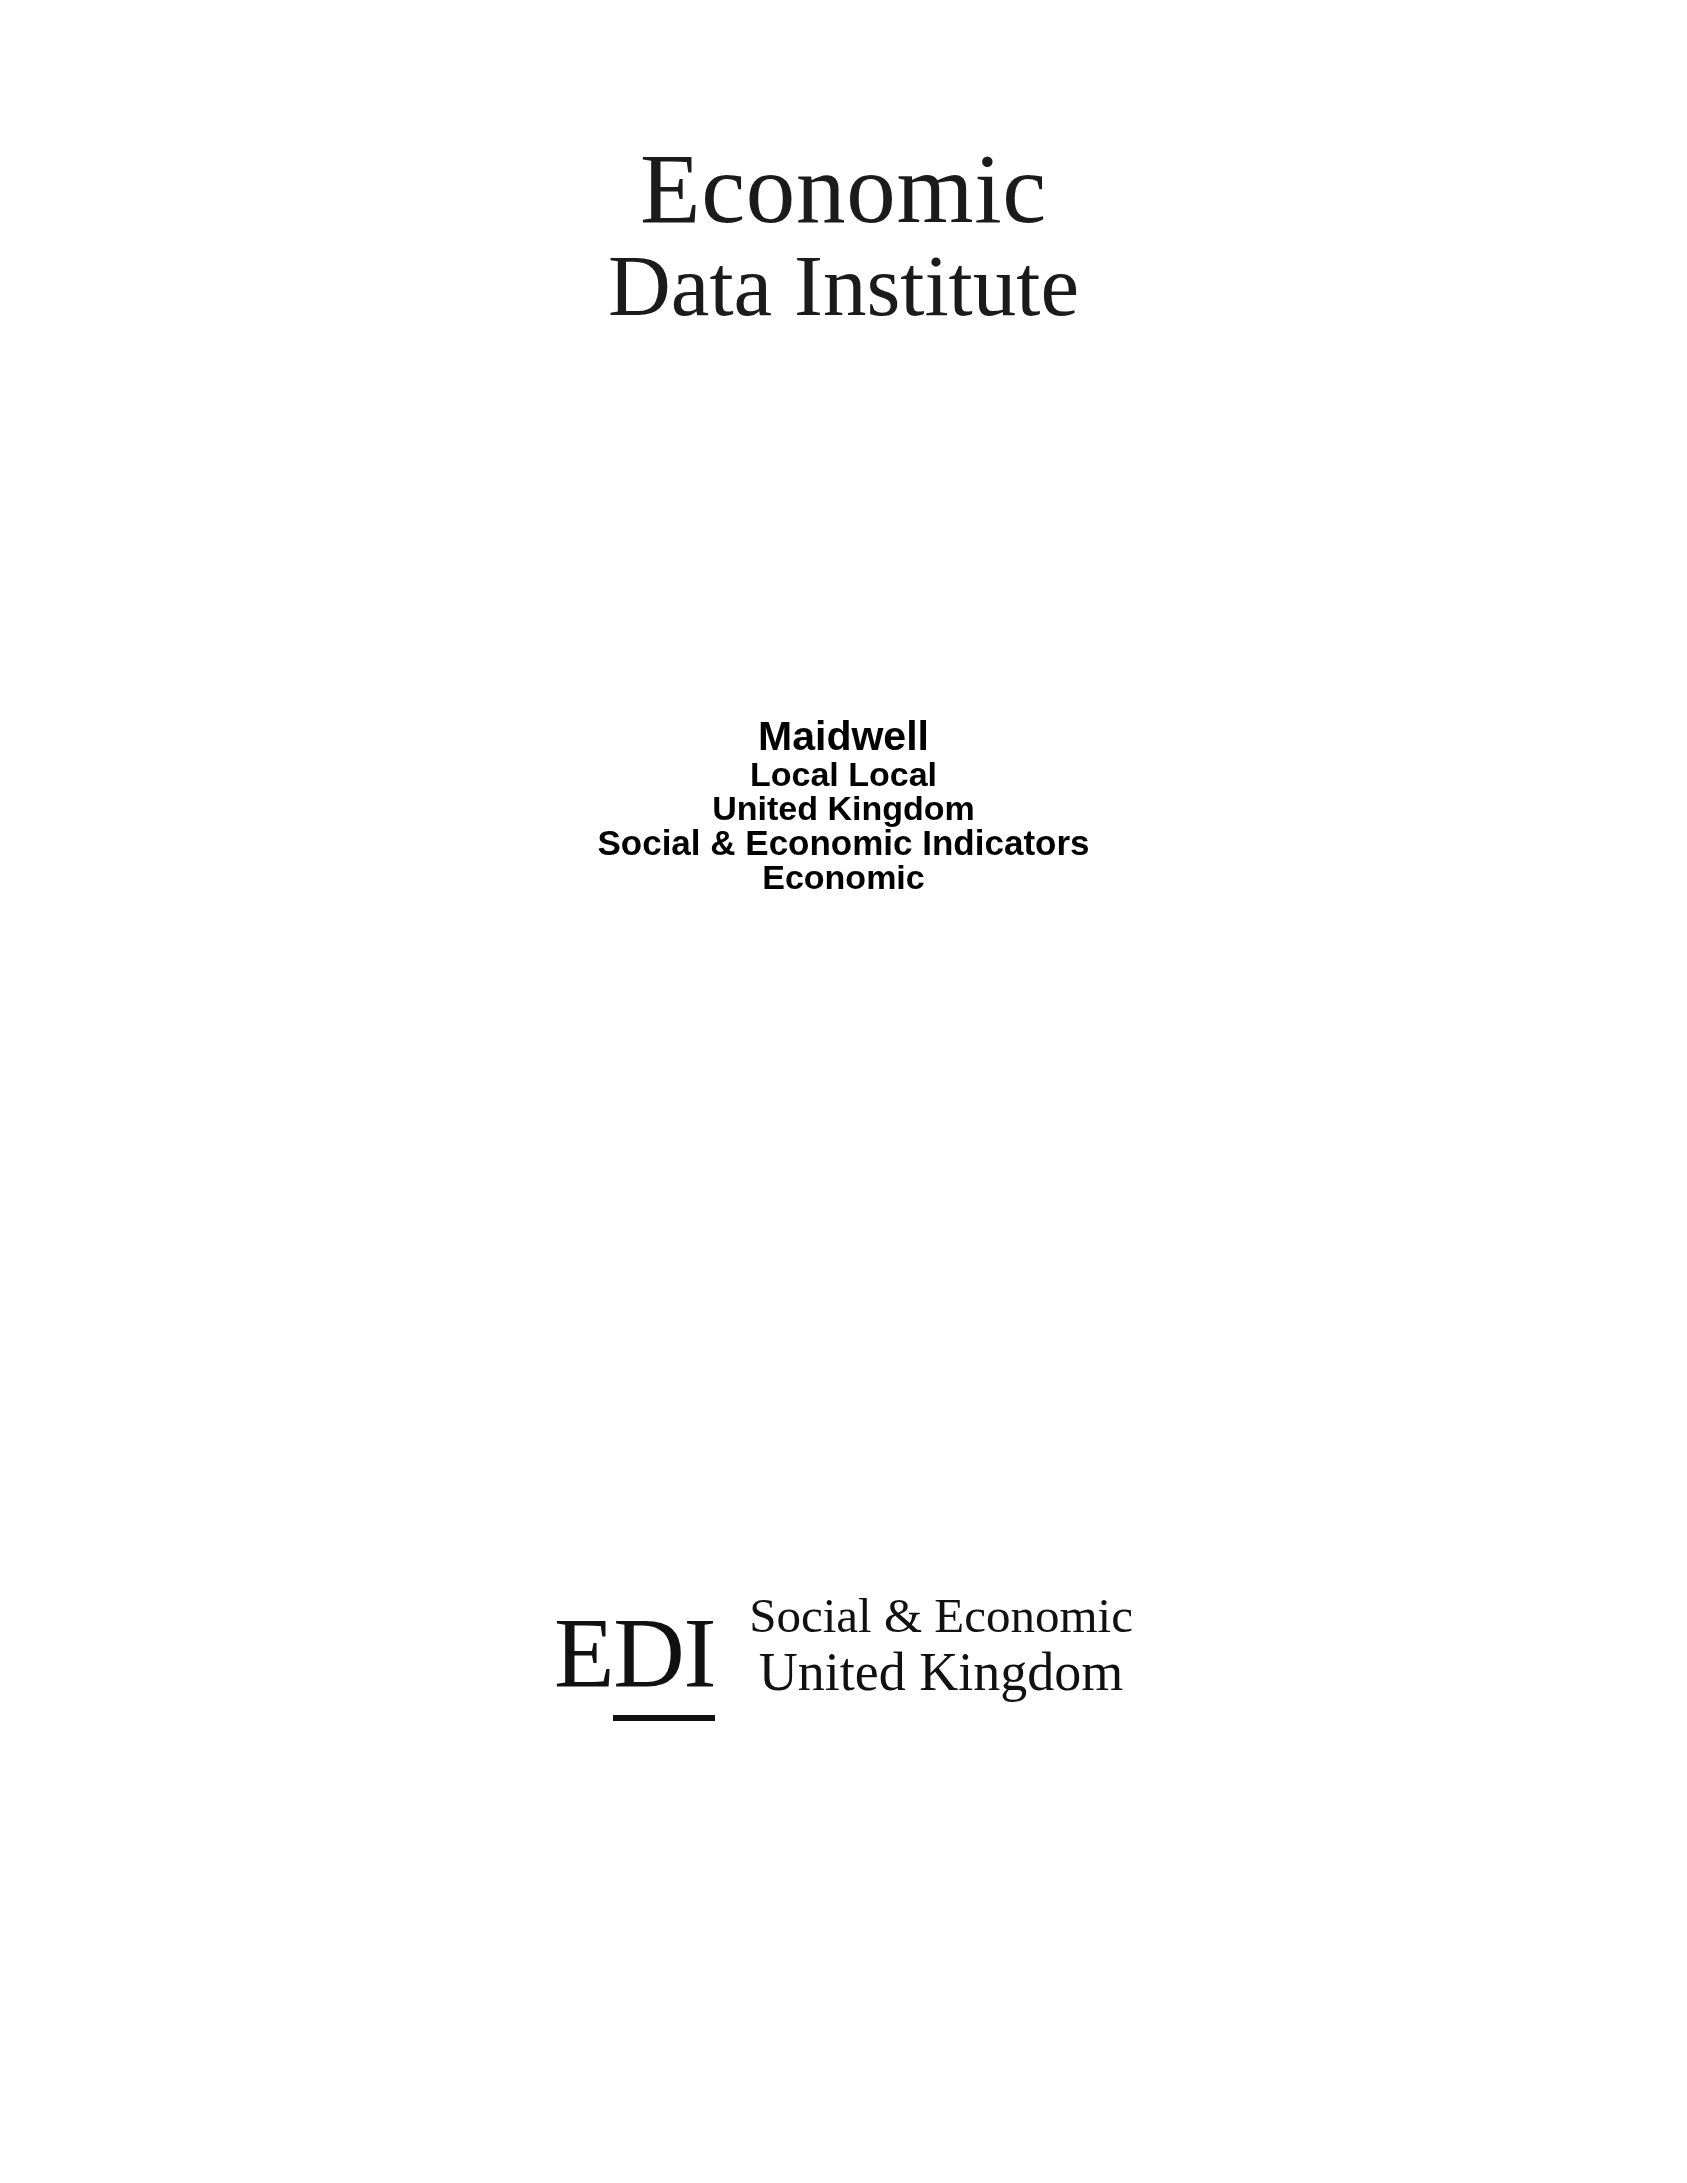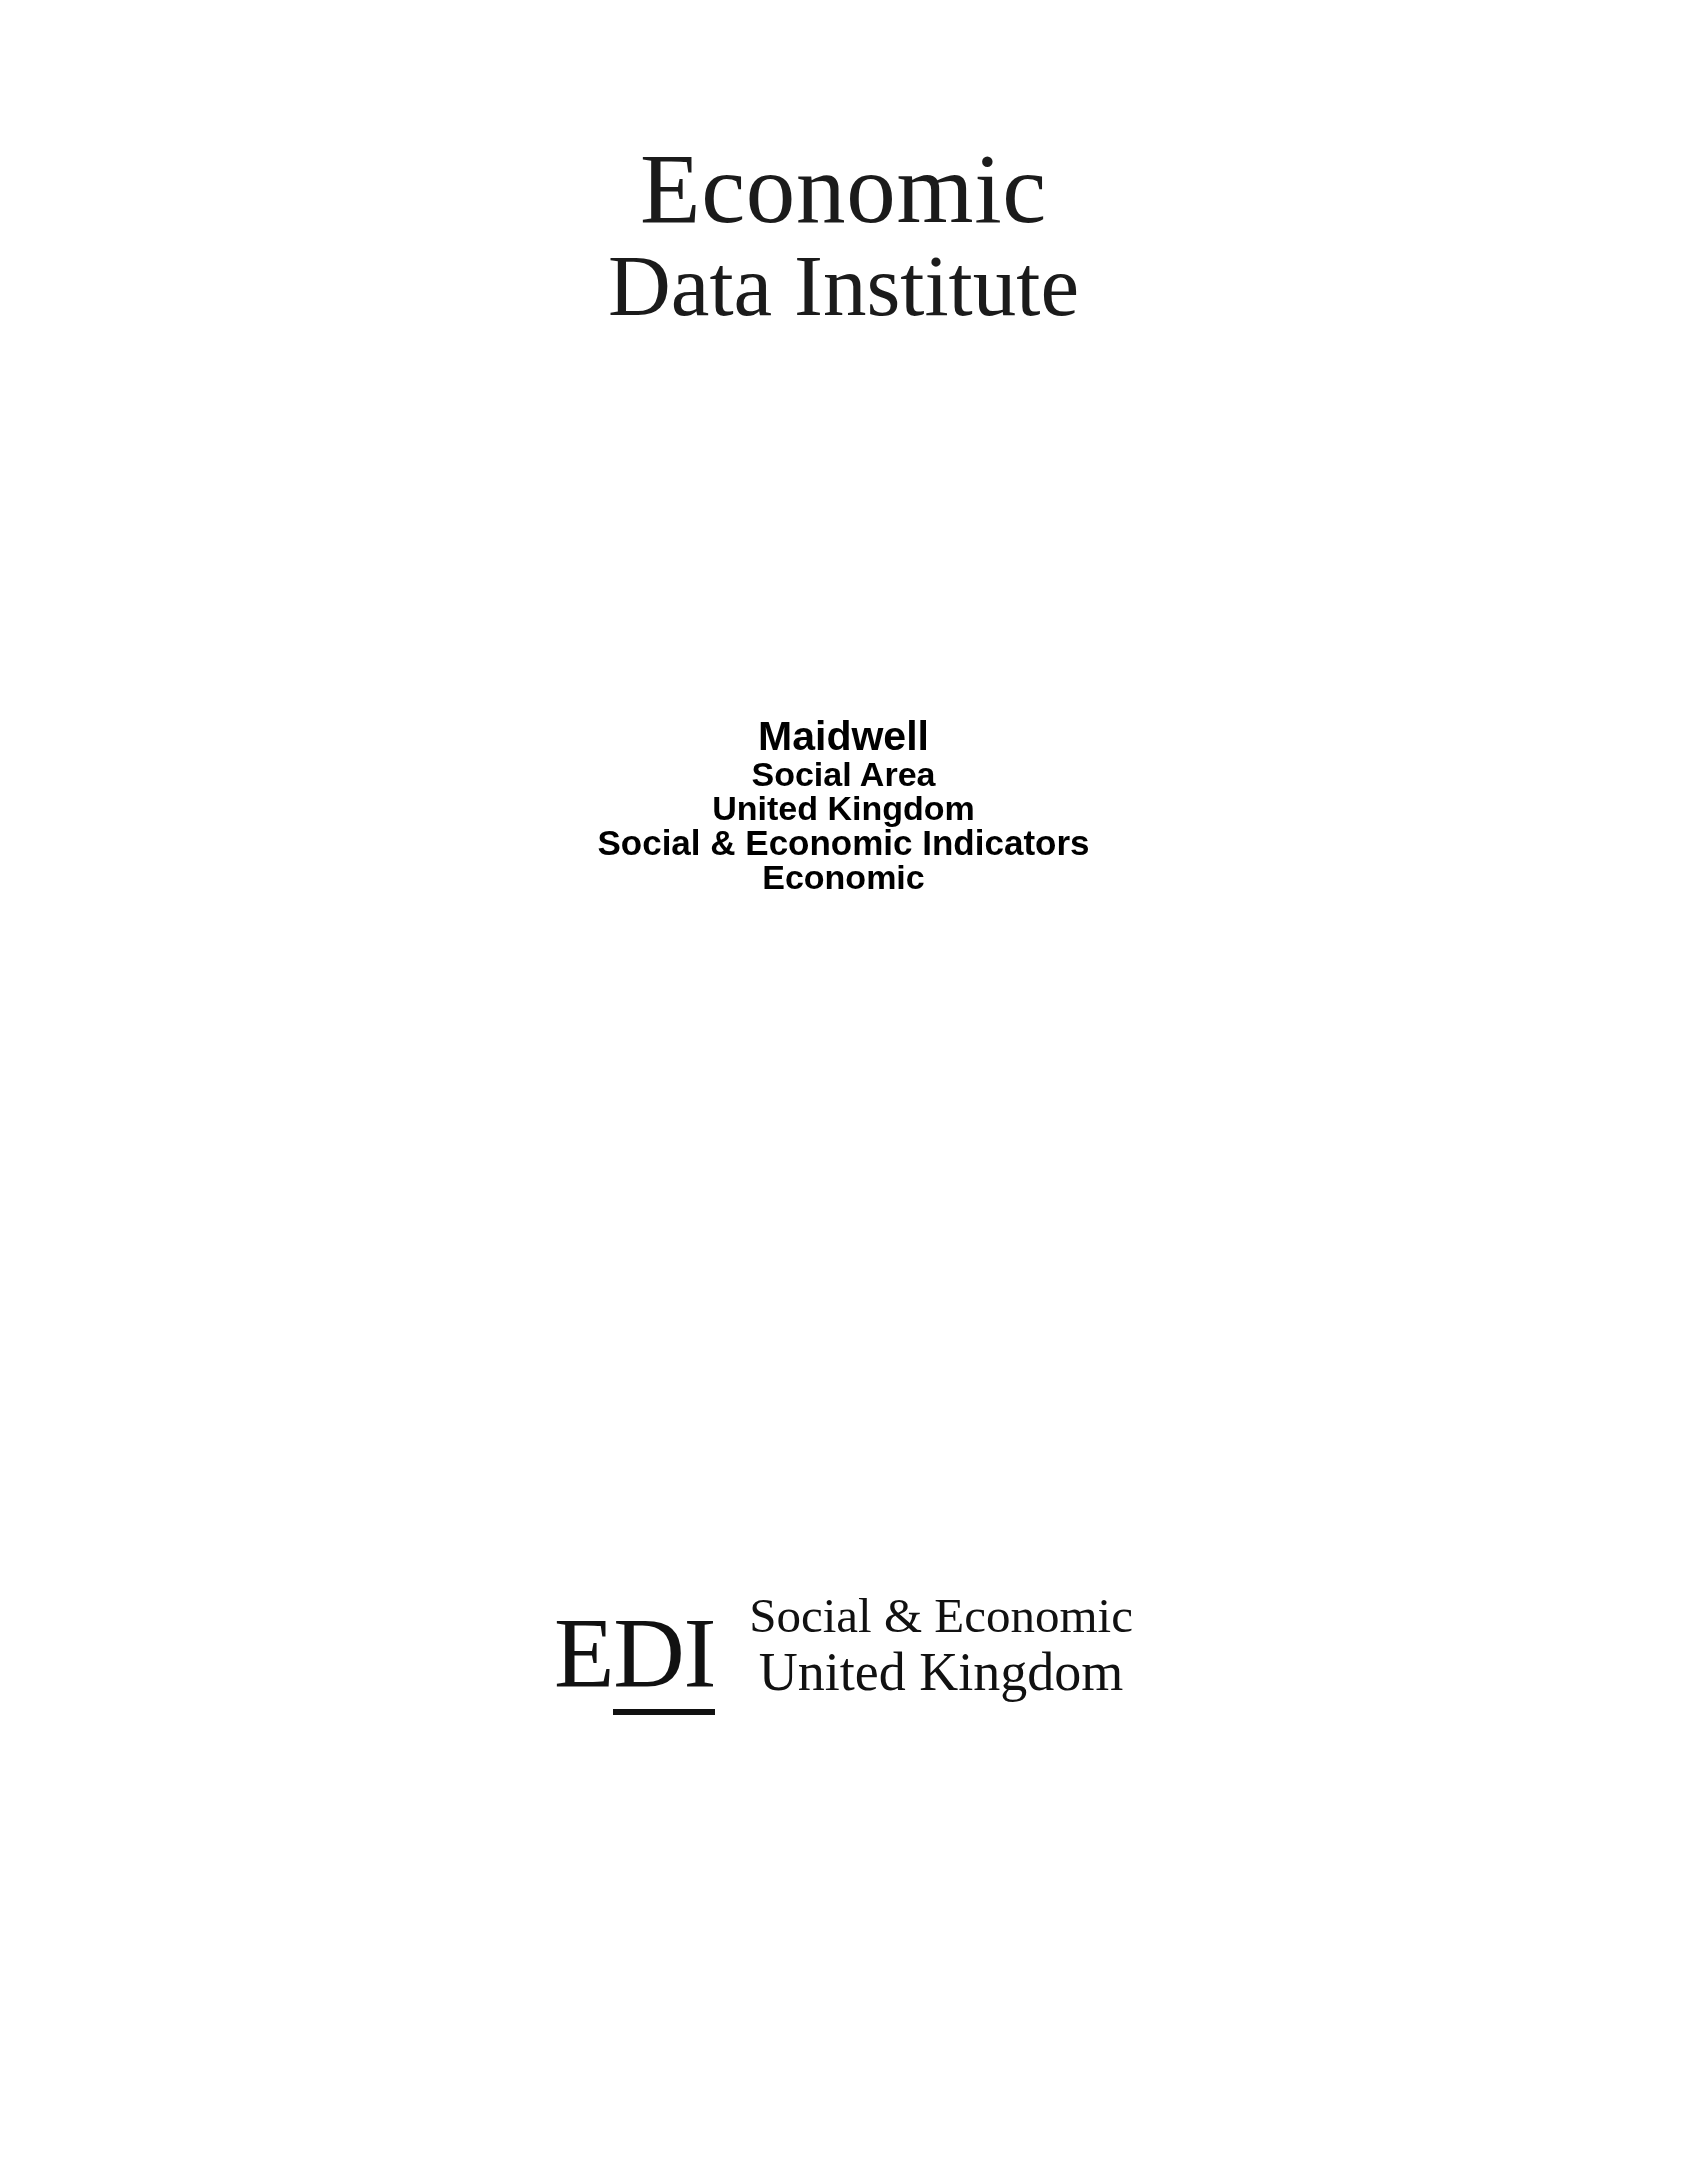--- a/index.html
+++ b/index.html
@@ -83,21 +83,21 @@
     font-family: "Liberation Serif", serif;
     font-size: 99px;
     line-height: 1;
     color: #111111;
     letter-spacing: -1.3px;
     position: relative;
     top: 12px;
   }
   .edi-mark .underlined {
     border-bottom: 6px solid #111111;
-    padding-bottom: 2px;
+    padding-bottom: 8px;
   }
   .edi-words {
     margin-left: 34px;
     text-align: center;
     font-family: "Liberation Serif", serif;
     color: #111111;
   }
   .edi-words .w1 {
     font-size: 49px;
     line-height: 1.0;
@@ -117,21 +117,21 @@
 
 <div class="page">
 
   <div class="masthead">
     <div class="masthead-line1">Economic</div>
     <div class="masthead-line2">Data Institute</div>
   </div>
 
   <div class="title-block">
     <div class="t t-area-name">Maidwell</div>
-    <div class="t t-area-type">Social Area</div>
+    <div class="t t-area-type">Local Local</div>
     <div class="t t-country">United Kingdom</div>
     <div class="t t-subject">Social &amp; Economic Indicators</div>
     <div class="t t-doctype">Economic</div>
   </div>
 
   <div class="footer-logo">
     <div class="edi-mark"><span>E</span><span class="underlined">DI</span></div>
     <div class="edi-words">
       <span class="w1">Social &amp; Economic</span>
       <span class="w2">United Kingdom</span>

